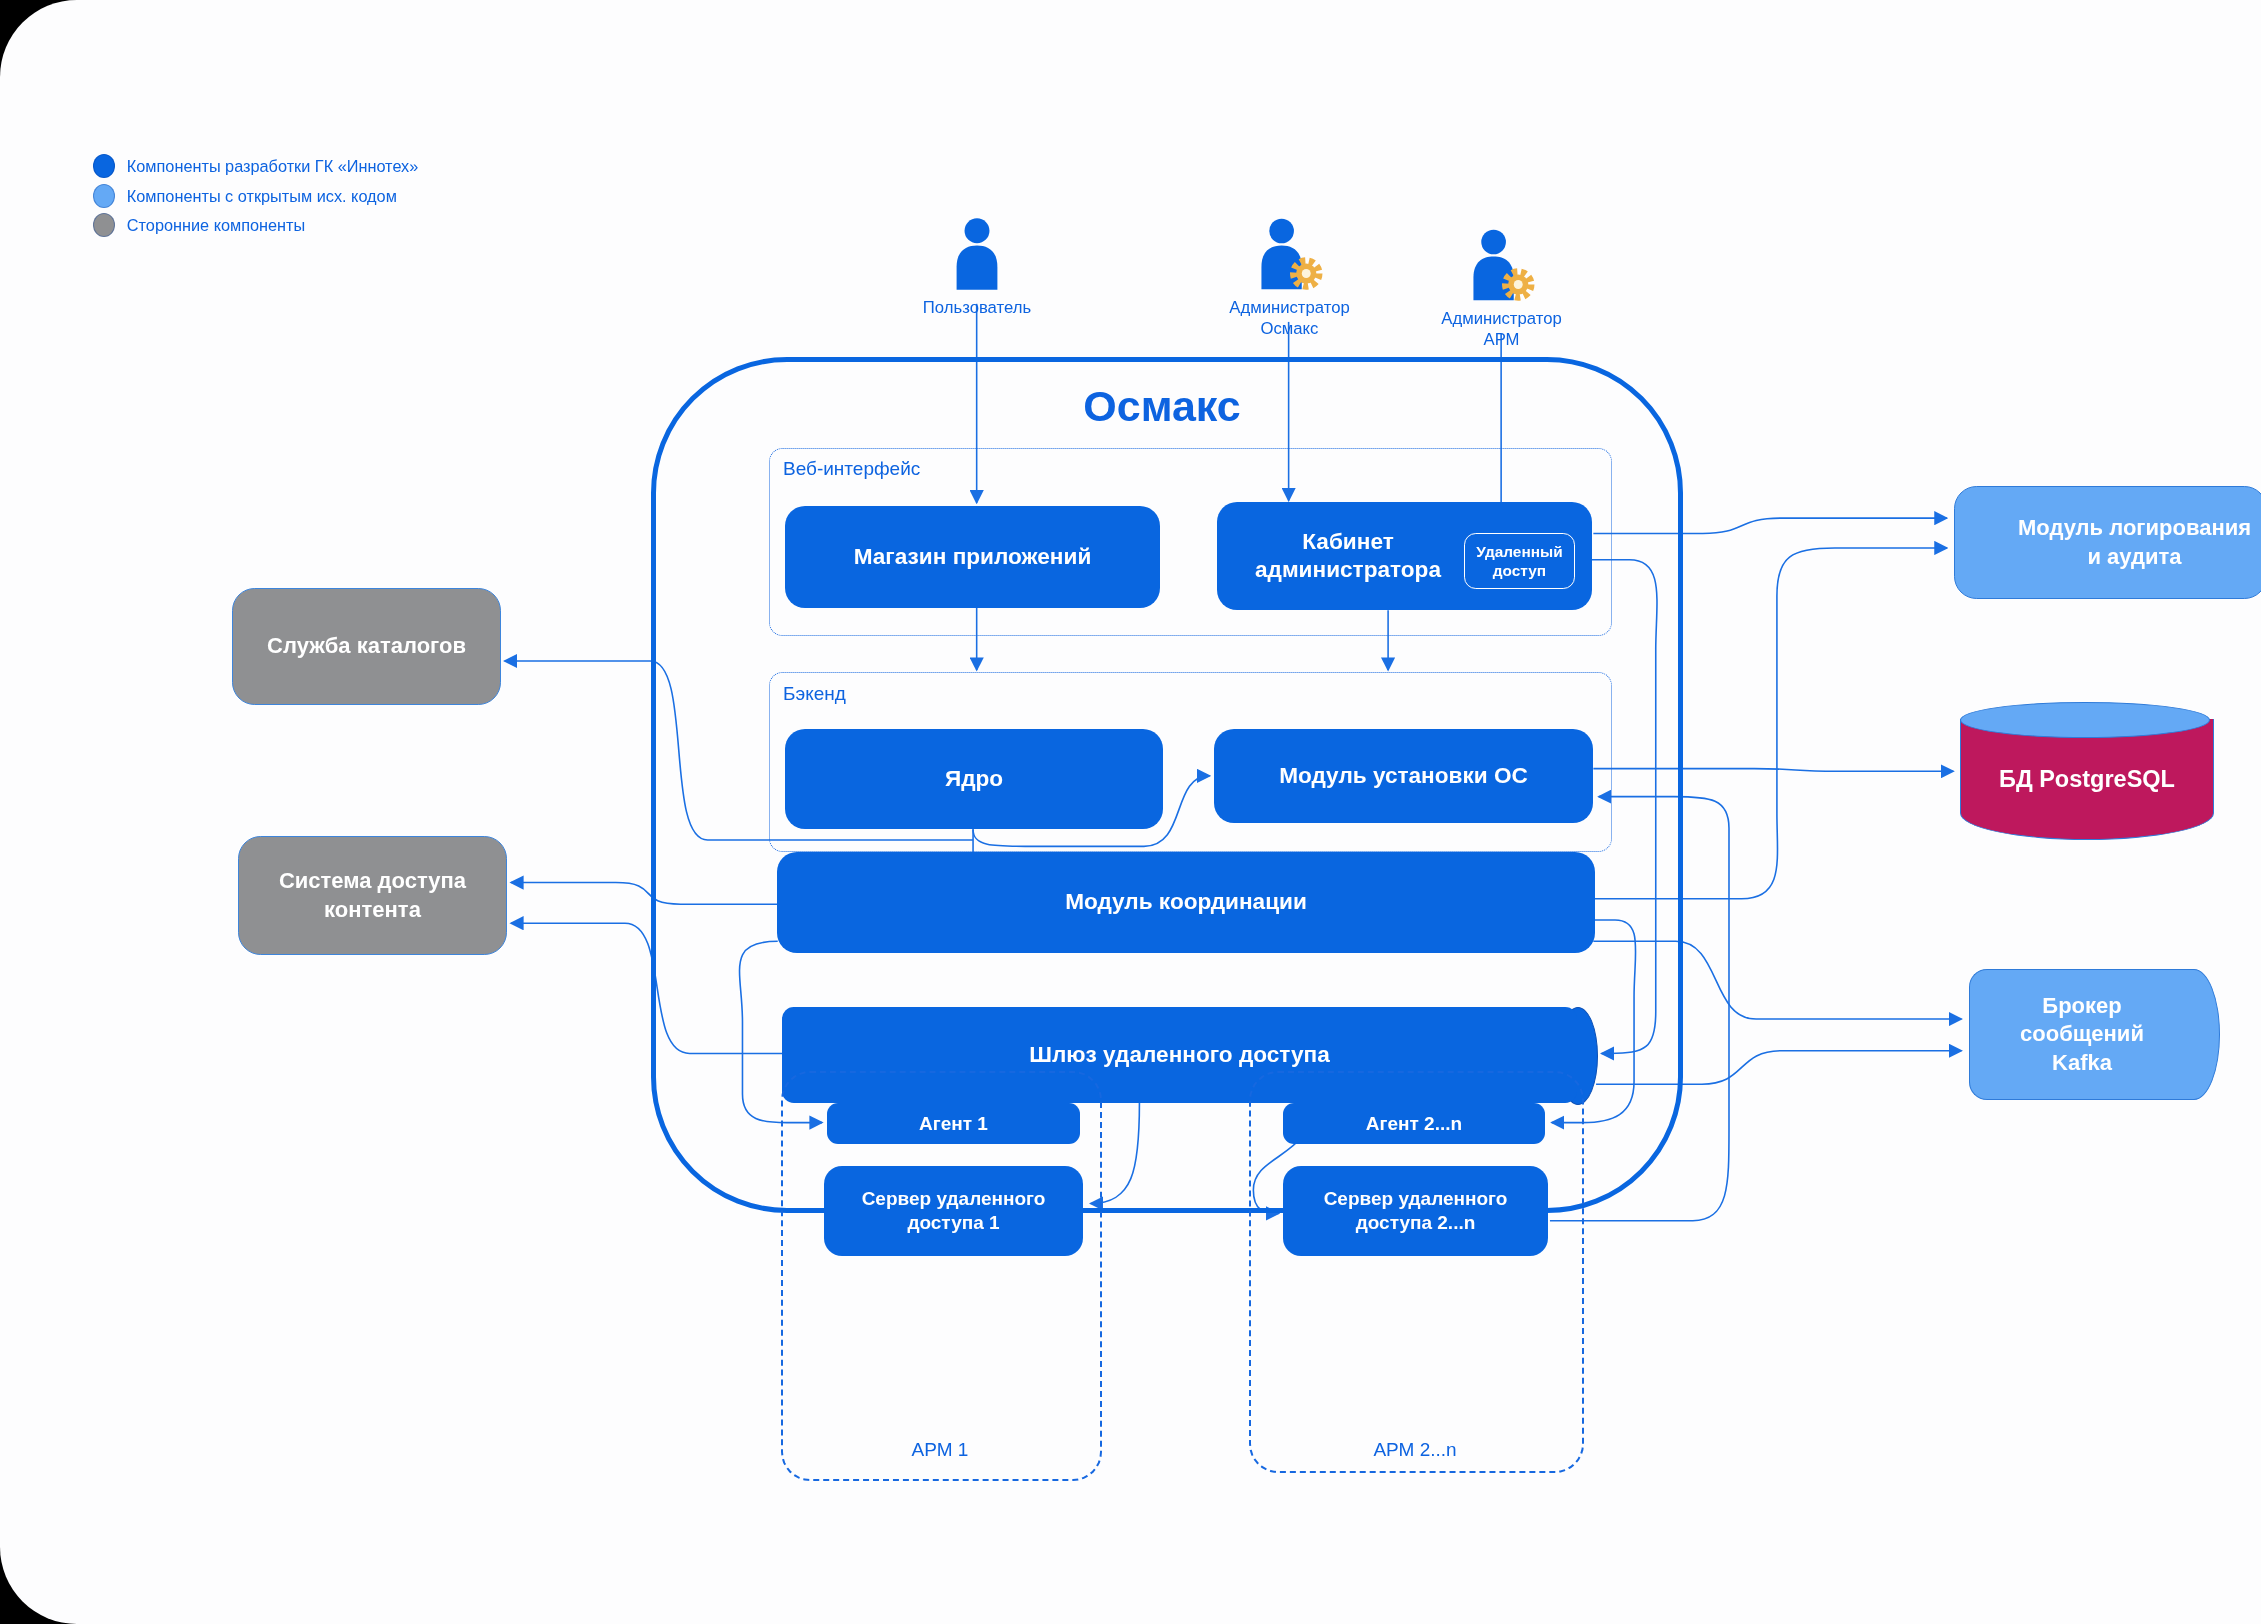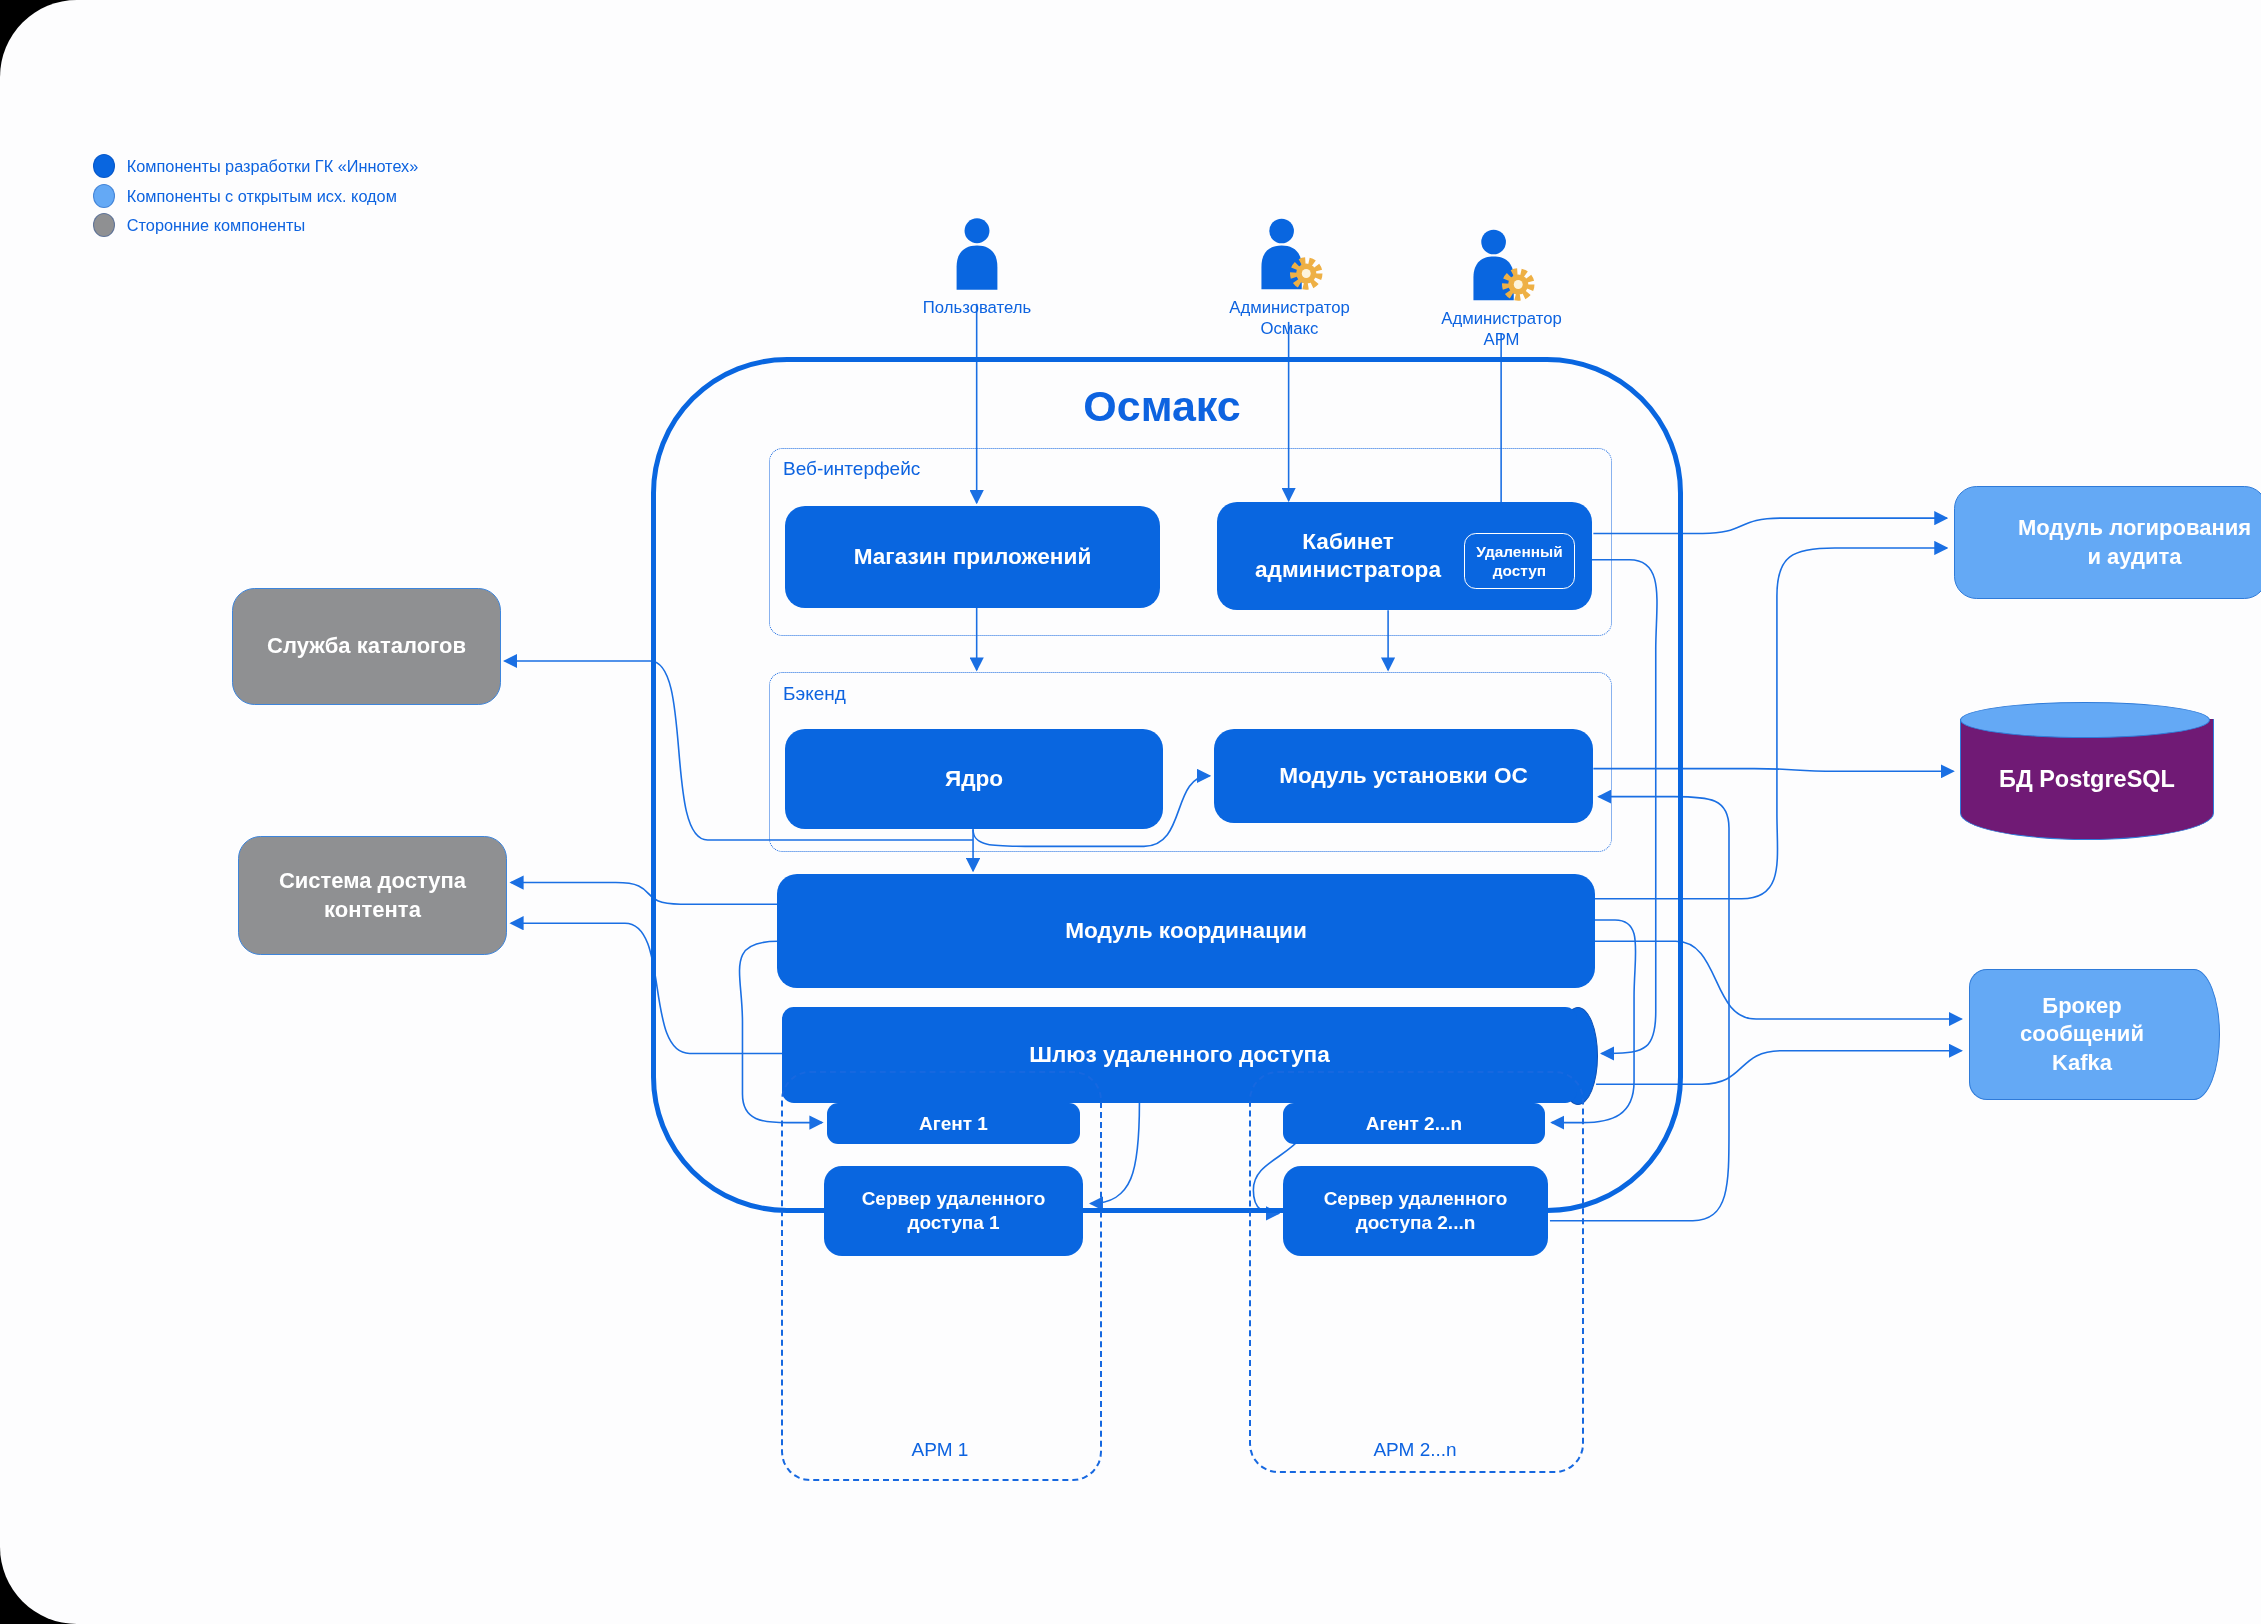--- a/index.html
+++ b/index.html
@@ -26,21 +26,21 @@
   .node.small{font-size:19px;line-height:1.25;}
   .badge{position:absolute;border:1.8px solid #fff;border-radius:11.8px;display:flex;align-items:center;justify-content:center;
          color:#fff;font-weight:bold;font-size:15.4px;line-height:1.25;text-align:center;}
   .ext{position:absolute;border-radius:22.6px;display:flex;align-items:center;justify-content:center;
        color:#fff;font-weight:bold;font-size:22px;line-height:1.3;text-align:center;}
   .ext.gray{background:#8f9092;border:1.8px solid #3d85dc;}
   .ext.lite{background:#64a9f5;border:1.8px solid #2f7bd9;}
   
   .hcyl-cap{position:absolute;border-radius:50%;}
   
-  .vcyl-body{position:absolute;background:#701a75;border-left:1.8px solid #2f7bd9;border-right:1.8px solid #2f7bd9;border-bottom:1.8px solid #2f7bd9;
+  .vcyl-body{position:absolute;background:#be185d;border-left:1.8px solid #2f7bd9;border-right:1.8px solid #2f7bd9;border-bottom:1.8px solid #2f7bd9;
              border-radius:0 0 50% 50% / 0 0 27px 27px;display:flex;align-items:center;justify-content:center;
              color:#fff;font-weight:bold;font-size:23.5px;}
   .vcyl-top{position:absolute;background:#64a9f5;border:1.8px solid #2f7bd9;border-radius:50%;}
   svg.wires{position:absolute;left:0;top:0;width:2424px;height:1624px;pointer-events:none;}
 </style>
 </head>
 <body>
 
 <div class="page">
 
@@ -161,21 +161,21 @@
   <div class="group" style="left:769px;top:672px;width:841px;height:178px;"></div>
   <div class="group-label" style="left:783px;top:683px;">Бэкенд</div>
 
   <div class="node big" style="left:785px;top:729px;width:378px;height:100px;">
     <span>Ядро</span>
   </div>
   <div class="node big" style="left:1214px;top:729px;width:379px;height:94px;">
     <span>Модуль установки ОС</span>
   </div>
 
-  <div class="node big" style="left:777px;top:874px;width:818px;height:114px;">
+  <div class="node big" style="left:777px;top:852px;width:818px;height:101px;">
     <span>Модуль координации</span>
   </div>
 
   <div>
     <div class="hcyl-cap" style="left:1558px;top:1007px;width:38px;height:96px;background:#0966e0;border:1.4px solid #0a4fb6;"></div>
     <div class="node big" style="left:782px;top:1007px;width:795px;height:96px;border-radius:11.8px;">
       <span>Шлюз удаленного доступа</span>
     </div>
   </div>
 

